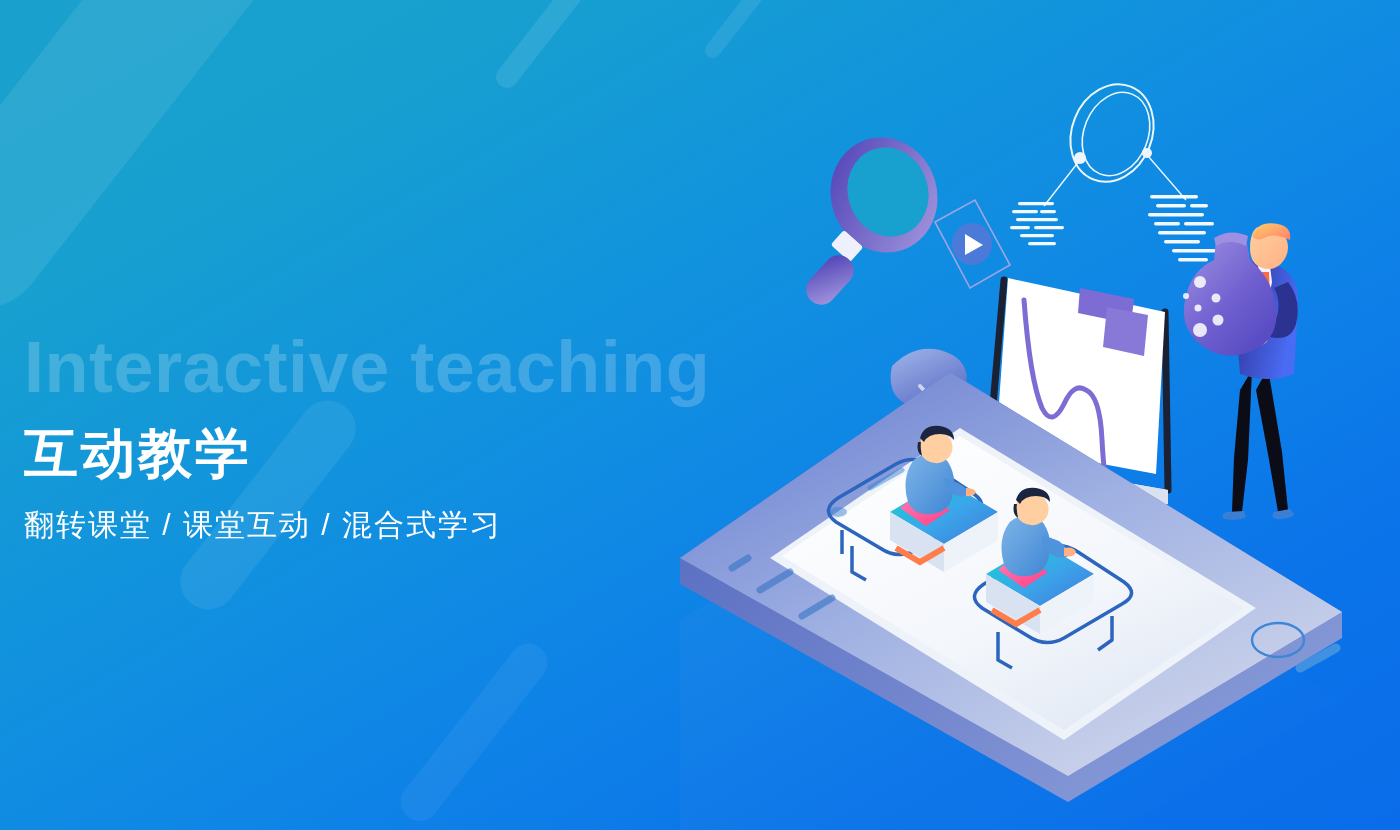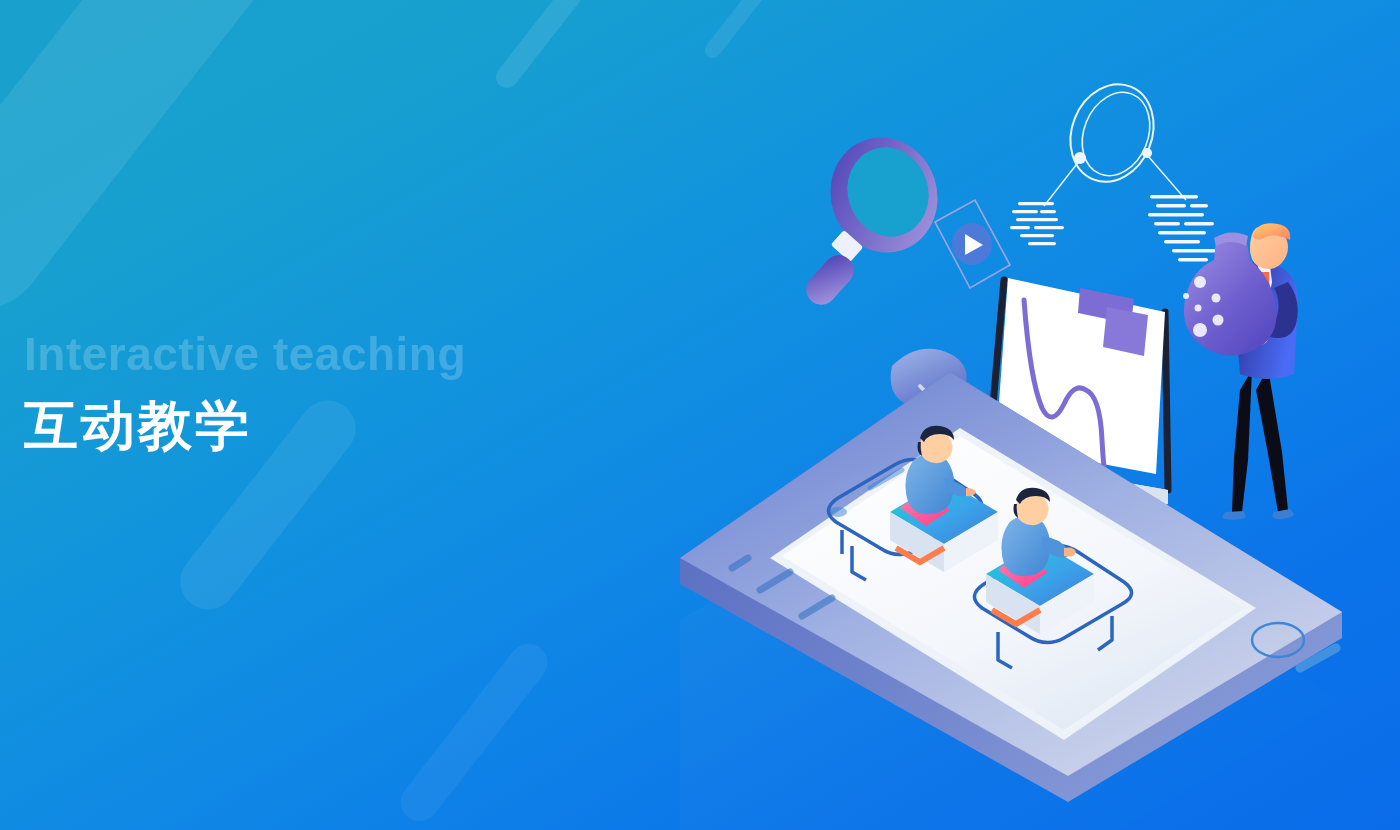--- a/index.html
+++ b/index.html
@@ -35,21 +35,21 @@
   .cap-5 { left: 455px; top: 625px;  width: 38px;  height: 215px; transform: rotate(38deg); background: rgba(255,255,255,0.055); }
 
   
   .text-block {
     position: absolute;
     left: 24px;
     top: 330px;
     width: 720px;
   }
   .ghost-title {
-    font-size: 46px;
+    font-size: 72px;
     font-weight: bold;
     letter-spacing: 0.5px;
     color: rgba(255,255,255,0.20);
     line-height: 1.05;
     margin: 0 0 18px 0;
     white-space: nowrap;
   }
   .main-title {
     font-size: 54px;
     font-weight: bold;
@@ -348,15 +348,16 @@
           <path d="M396,440 q4,-14 20,-12 q14,2 14,14 q-4,-6 -14,-6 q-12,0 -16,8 Z" fill="#1b2540"></path>
           <path d="M394,444 q-2,10 4,14 q-2,-10 -1,-14 Z" fill="#1b2540"></path>
         </g>
       </g>
     </svg>
   </div>
 
   <div class="text-block">
     <div class="ghost-title">Interactive teaching</div>
     <h1 class="main-title">互动教学</h1>
+    <div class="sub-title">翻转课堂 / 课堂互动 / 混合式学习</div>
   </div>
 
 </div>
 
 </body></html>

